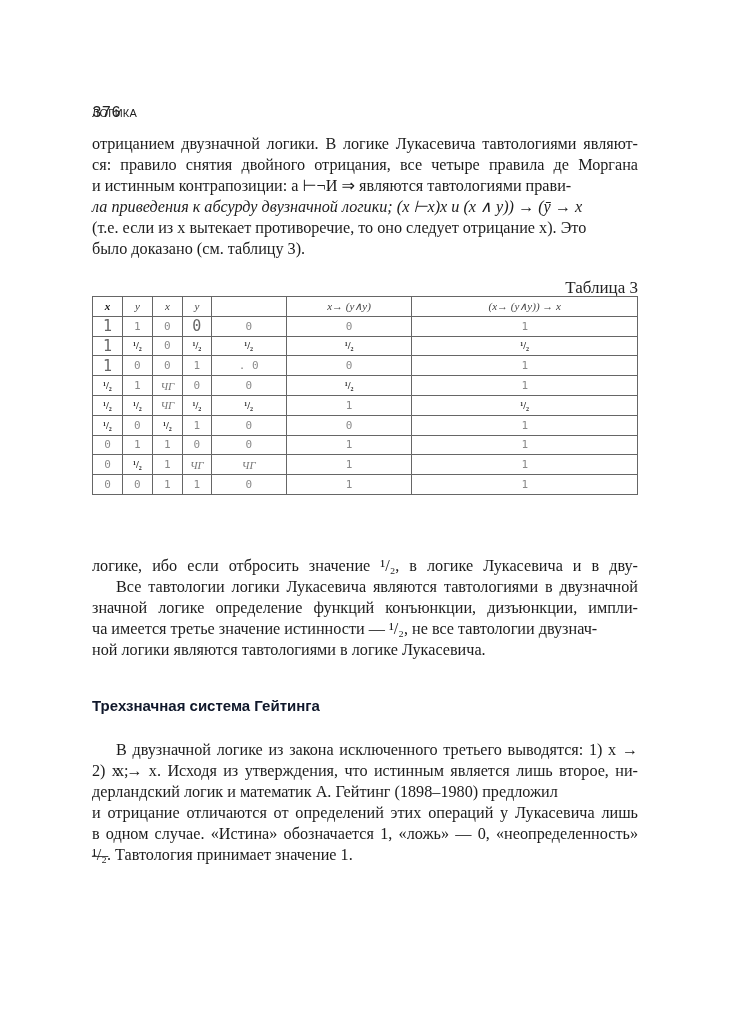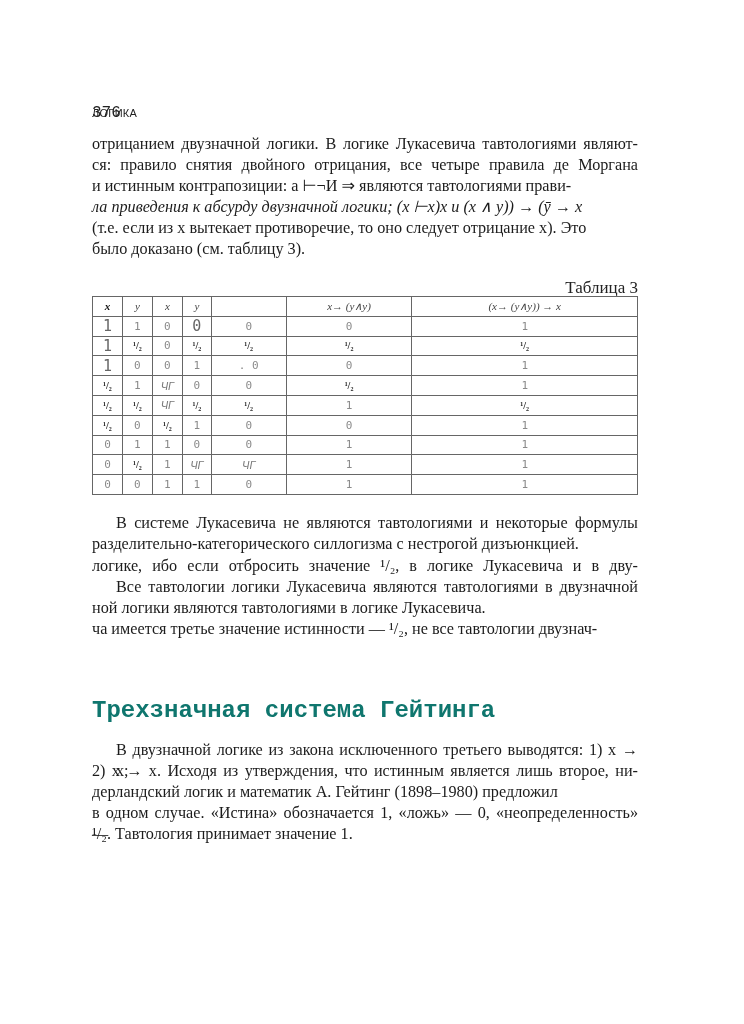--- a/index.html
+++ b/index.html
@@ -13,22 +13,22 @@
   .justify { text-align: justify; text-align-last: justify; white-space: normal; }
   .indent { padding-left: 24px; }
   .it { font-style: italic; }
   .table-caption { position: absolute; top: 268px; right: 106px; font-family: "Liberation Serif", serif; font-size: 17px; color: #222; margin-top: 10px; }
   table.truth { position: absolute; left: 92px; top: 296px; width: 546px; border-collapse: collapse; font-family: "DejaVu Sans Mono", monospace; font-size: 11px; color: #8a8a8a; }
   table.truth td, table.truth th { border: 1px solid #666; height: 18.8px; padding: 0; text-align: center; font-weight: normal; }
   table.truth th { font-family: "Liberation Serif", serif; font-style: italic; color: #444; font-size: 11px; }
   table.truth th.bold { font-weight: bold; color: #111; }
   table.truth td.big { font-size: 15px; color: #666; }
   table.truth td.frac { font-family: "Liberation Serif", serif; font-size: 10px; color: #222; font-weight: bold; }
-  table.truth td.ch { font-family: Liberation Sans, sans-serif; font-style: italic; font-size: 11px; color: #777; }
-  .section-heading { position: absolute; top: 697px; left: 92px; font-family: Liberation Mono, monospace; font-weight: bold; font-size: 24px; color: #0f766e; }
+  table.truth td.ch { font-family: Liberation Serif, serif; font-style: italic; font-size: 11px; color: #777; }
+  .section-heading { position: absolute; top: 697px; left: 92px; font-family: Liberation Sans, sans-serif; font-weight: bold; font-size: 15px; color: #0f172a; }
 </style>
 </head>
 <body>
 
 <div class="page">
 
   <div class="running-head">
     <span class="page-number">376</span>
     <span class="running-title">ЛОГИКА</span>
   </div>
@@ -141,35 +141,33 @@
       <td>0</td>
       <td>1</td>
       <td>1</td>
       <td>0</td>
       <td>1</td>
       <td>1</td>
     </tr>
   </tbody>
     </table>
 
-  <div class="text-block" style="top:513px;">
-    <span class="line justify indent">В системе Лукасевича не являются тавтологиями и некоторые формулы</span>
-    <span class="line">разделительно-категорического силлогизма с нестрогой дизъюнкцией.</span>
-  </div>
 
   <div class="text-block" style="top:556px;">
     <span class="line justify">логике, ибо если отбросить значение ¹/₂, в логике Лукасевича и в дву-</span>
     <span class="line justify indent">Все тавтологии логики Лукасевича являются тавтологиями в двузначной</span>
+    <span class="line justify">значной логике определение функций конъюнкции, дизъюнкции, импли-</span>
+    <span class="line">ча имеется третье значение истинности — ¹/₂, не все тавтологии двузнач-</span>
     <span class="line">ной логики являются тавтологиями в логике Лукасевича.</span>
-    <span class="line">ча имеется третье значение истинности — ¹/₂, не все тавтологии двузнач-</span>
   </div>
 
   <div class="section-heading">Трехзначная система Гейтинга</div>
 
   <div class="text-block" style="top:740px;">
     <span class="line justify indent">В двузначной логике из закона исключенного третьего выводятся: 1) x → x;</span>
     <span class="line justify">2) x → x. Исходя из утверждения, что истинным является лишь второе, ни-</span>
     <span class="line">дерландский логик и математик А. Гейтинг (1898–1980) предложил</span>
+    <span class="line justify">и отрицание отличаются от определений этих операций у Лукасевича лишь</span>
     <span class="line justify">в одном случае. «Истина» обозначается 1, «ложь» — 0, «неопределенность» —</span>
     <span class="line">¹/₂. Тавтология принимает значение 1.</span>
   </div>
 
 </div>
 
 </body></html>

